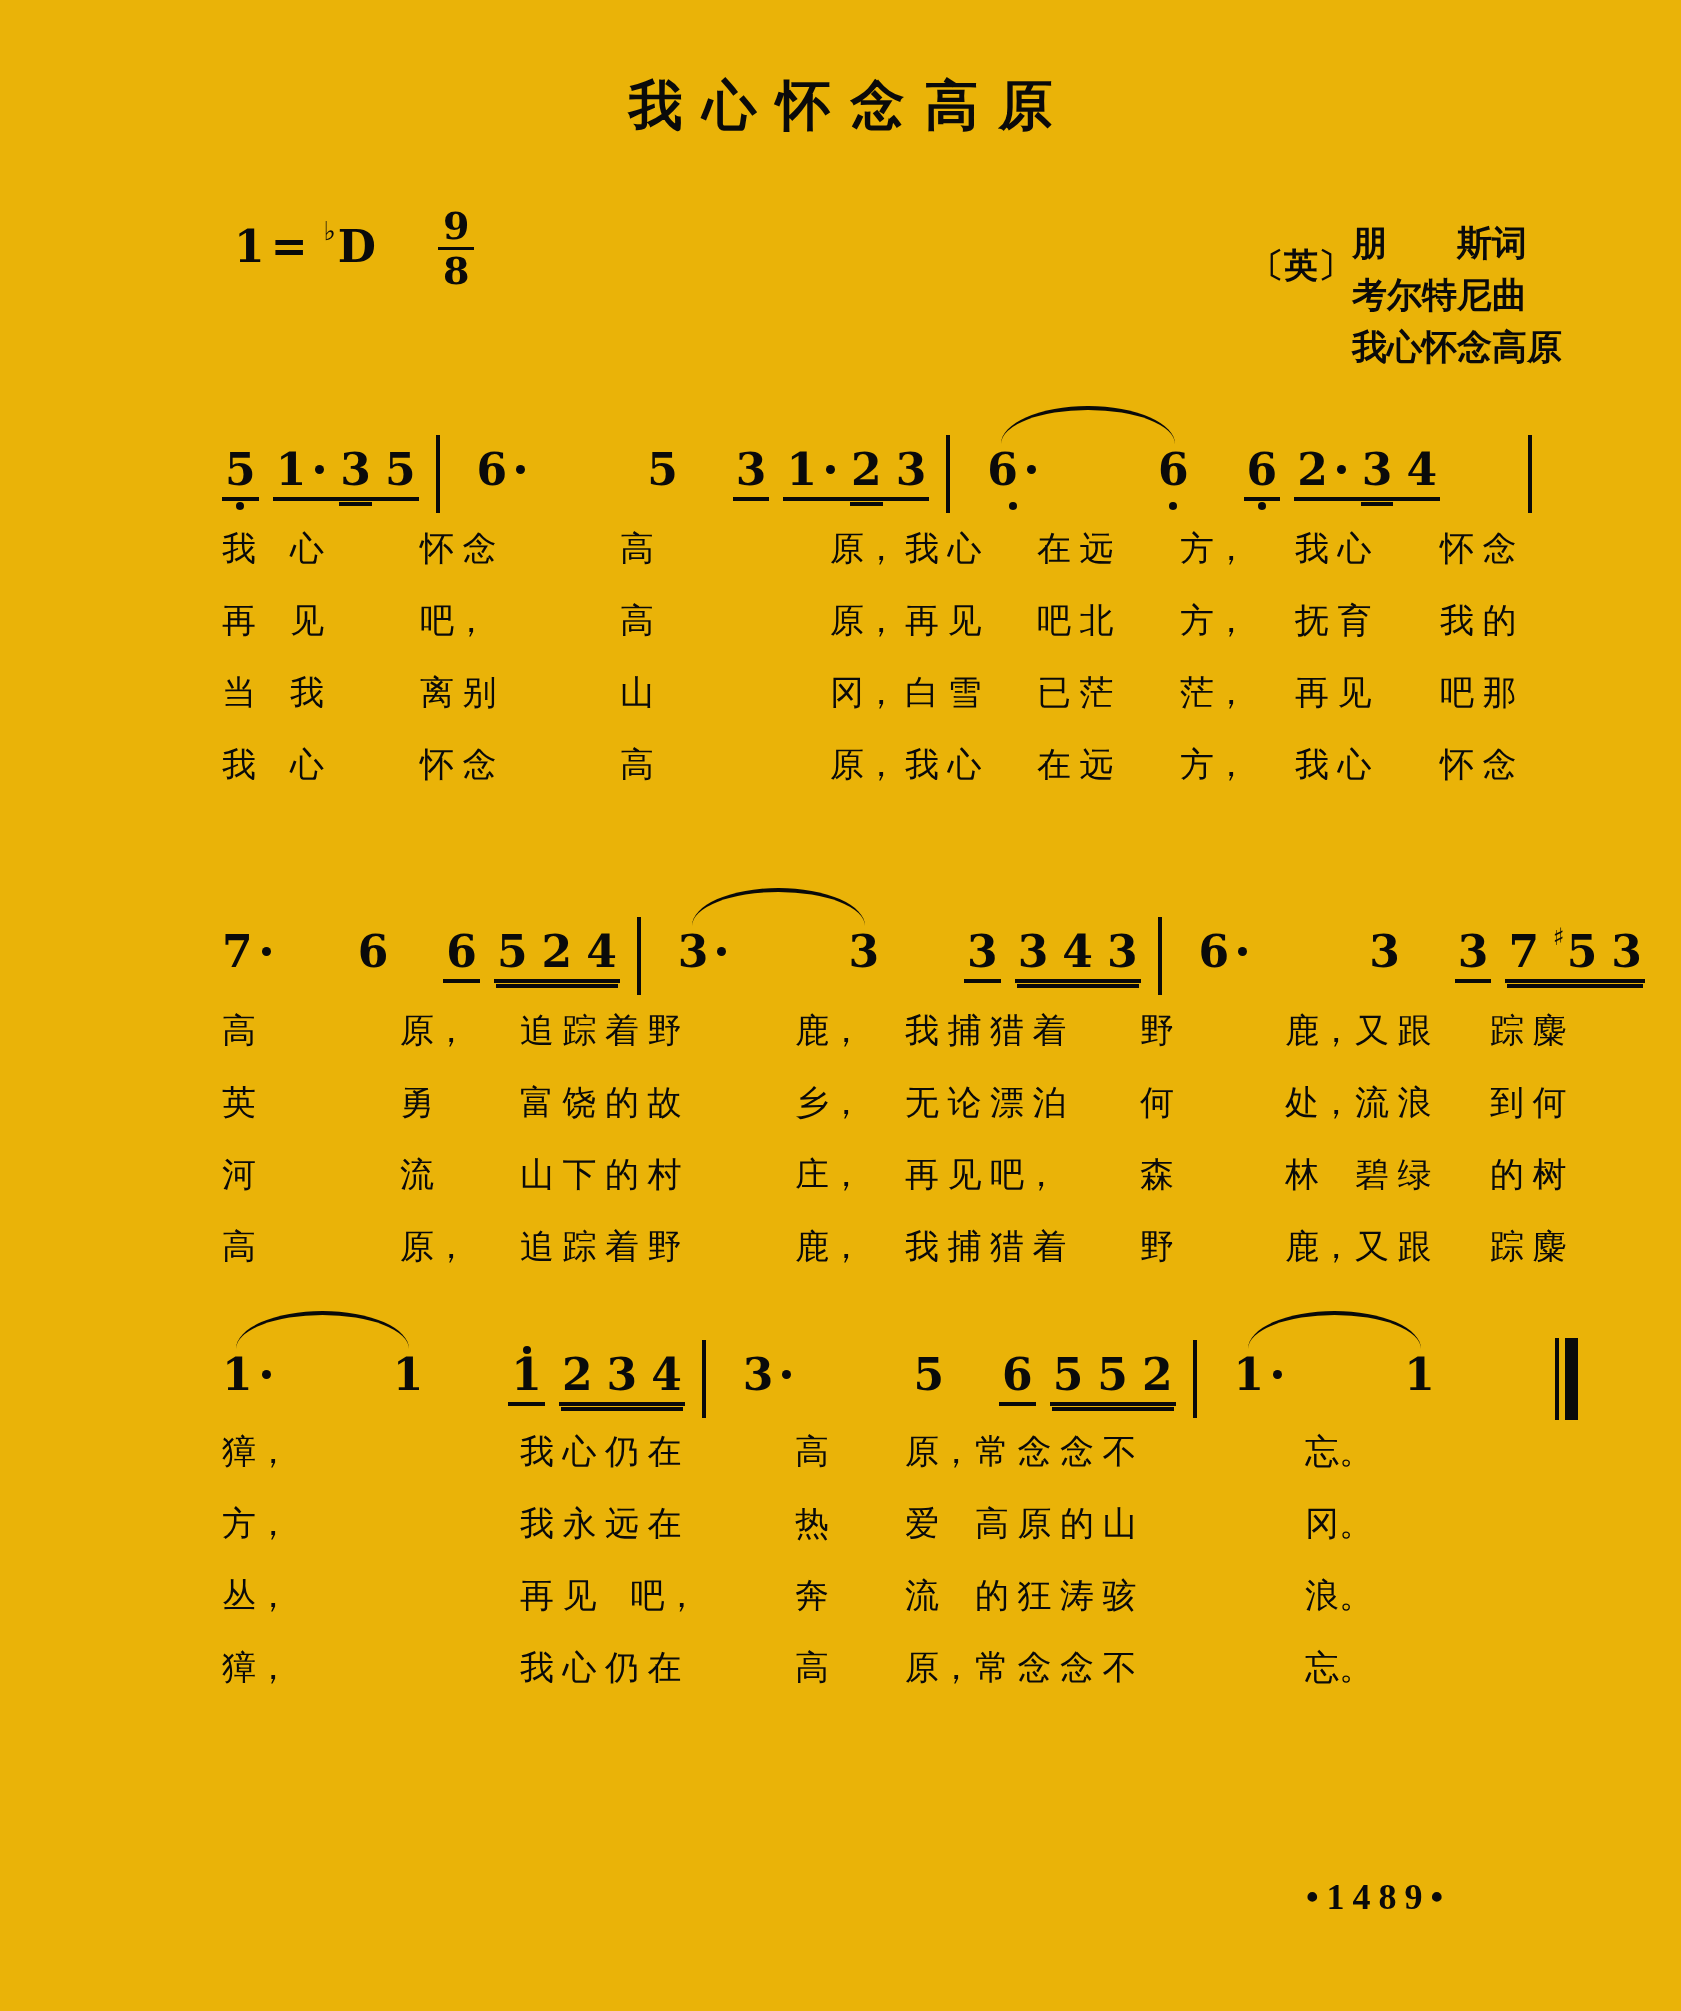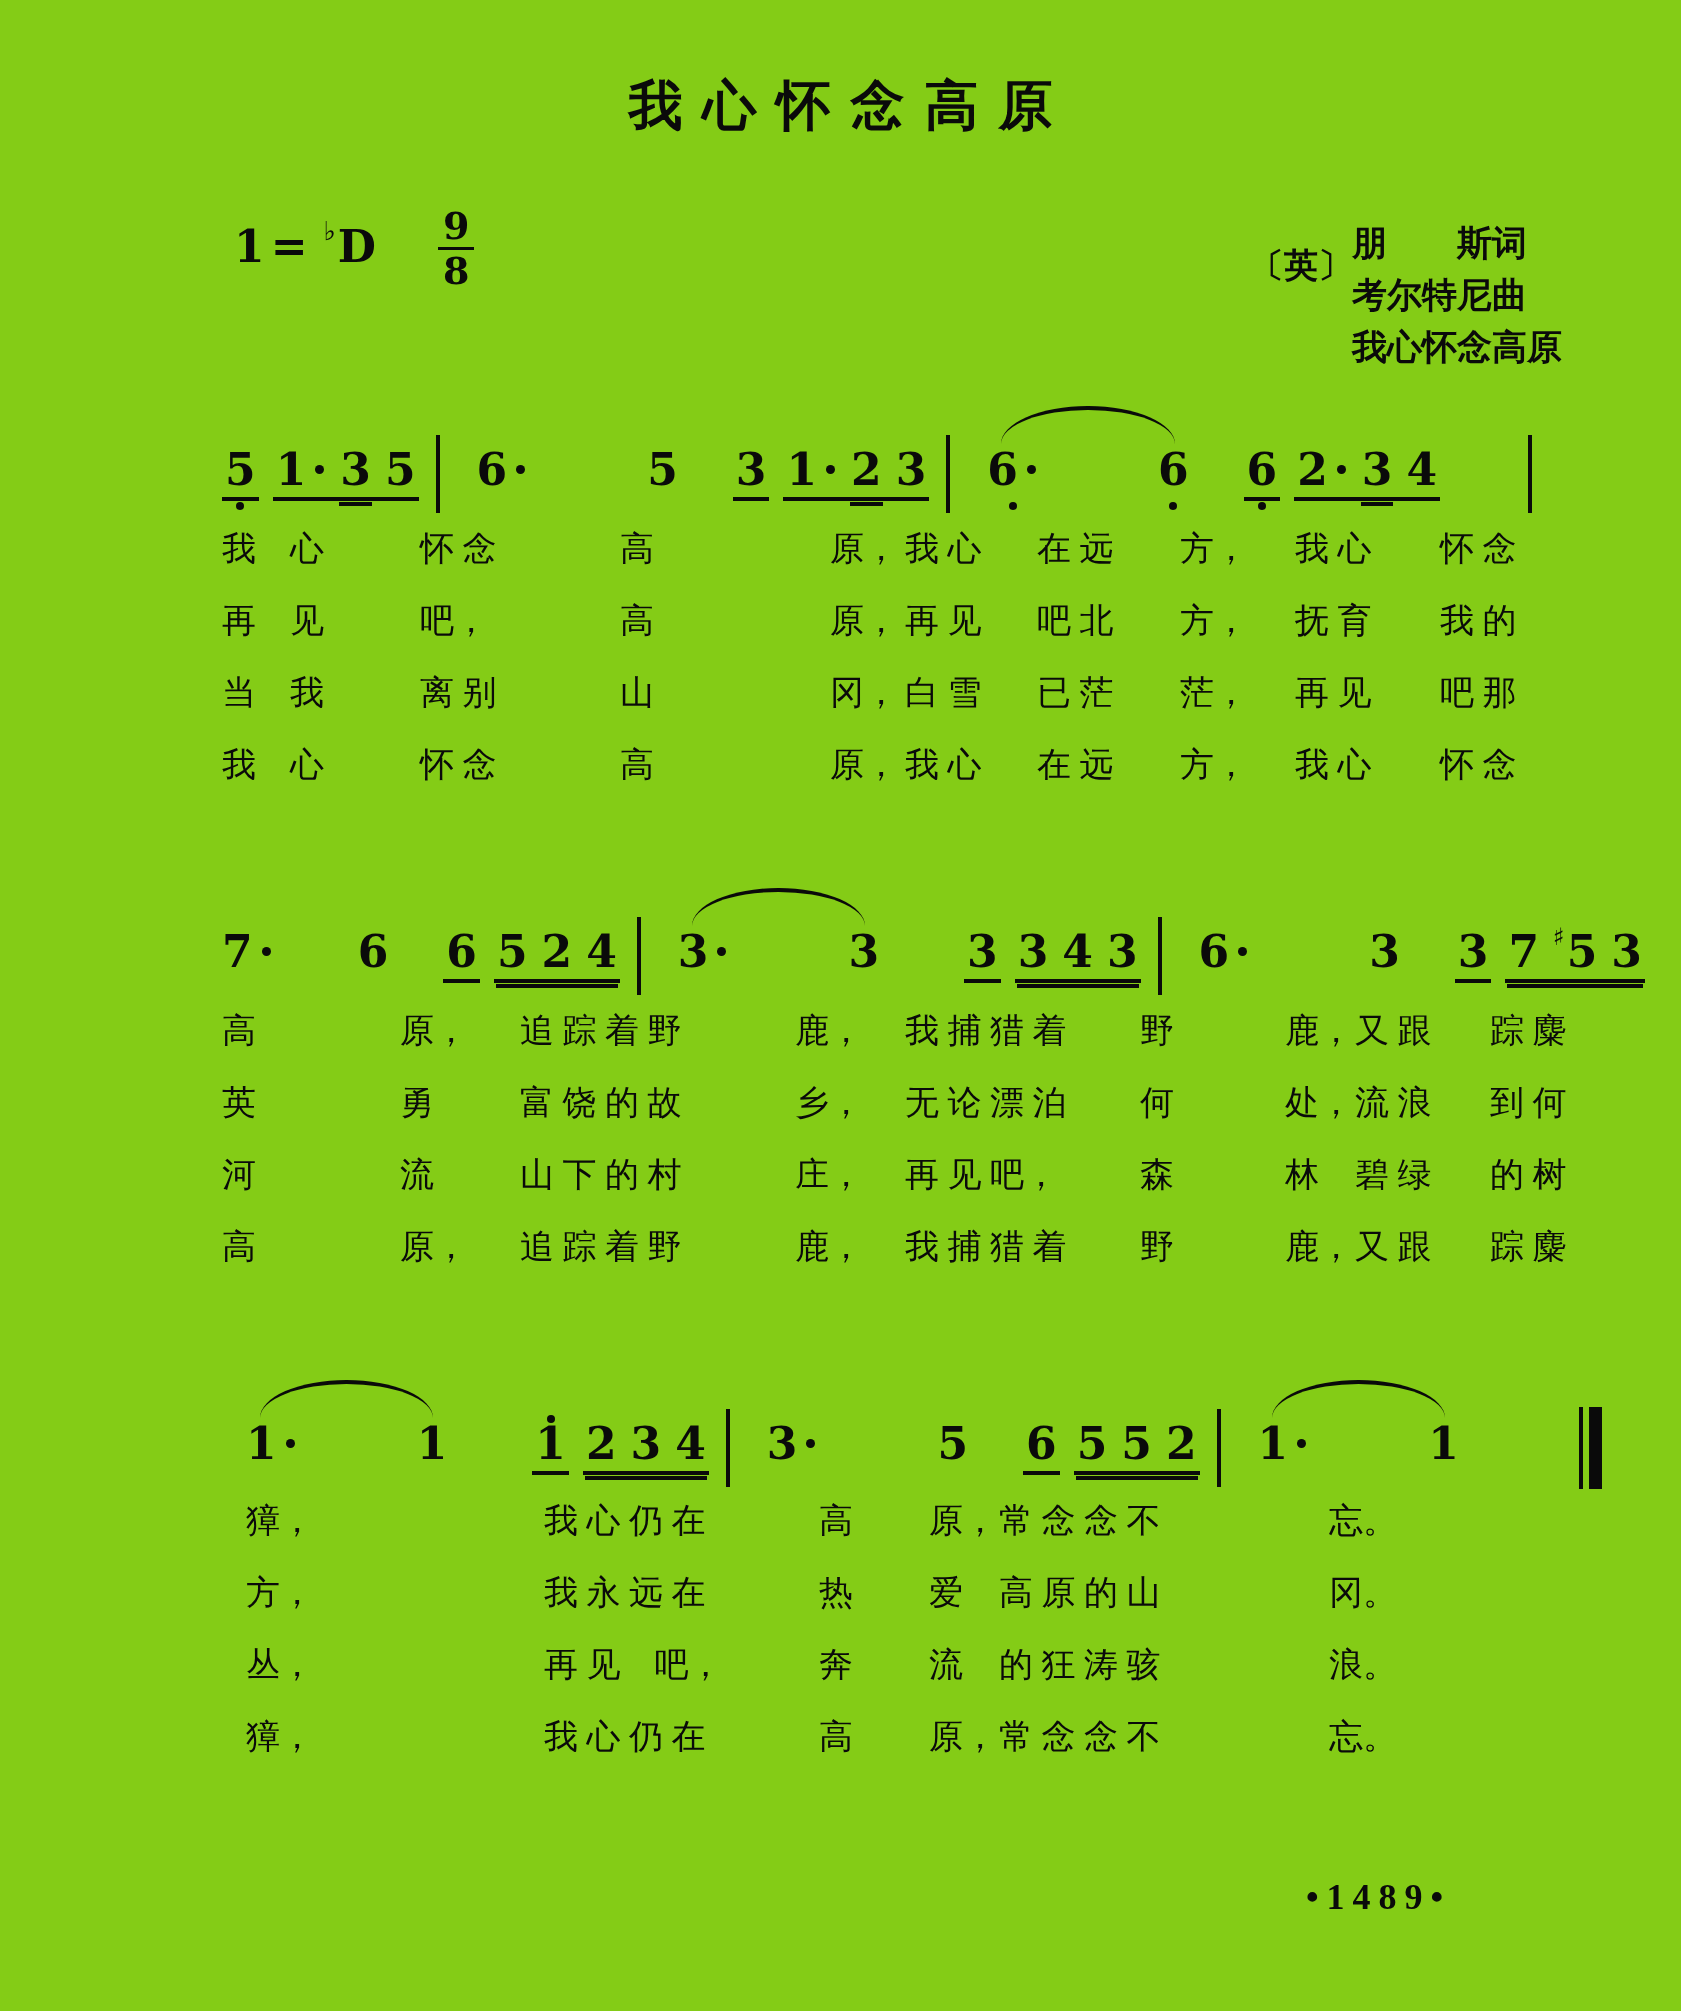--- a/index.html
+++ b/index.html
@@ -1,19 +1,19 @@
 <!DOCTYPE html>
 <html><head>
 <meta charset="utf-8">
 <style>
   html,body{margin:0;padding:0;background:#e8e8e4;}
   #page{
     position:relative;
     width:1681px;height:2011px;
-    background:#84cc16;
+    background:#eab308;
     color:#0a0a0a;
     font-family:"Liberation Serif","DejaVu Serif",serif;
     overflow:hidden;
   }
   
   .title{
     position:absolute;top:70px;left:0;right:0;
     text-align:center;
     font-size:54px;font-weight:bold;
     letter-spacing:20px;text-indent:20px;
@@ -36,21 +36,21 @@
   
   .origin{position:absolute;left:1250px;top:243px;font-size:34px;font-weight:bold;}
   .credit{position:absolute;left:1352px;font-size:35px;font-weight:bold;white-space:pre;}
   .credit.c1{top:220px;}
   .credit.c2{top:272px;}
   .credit.c3{top:324px;}
   
   .system{position:absolute;left:222px;width:1410px;}
   .system.s1{top:435px;}
   .system.s2{top:917px;}
-  .system.s3{top:1407px;margin-left:24px;}
+  .system.s3{top:1338px;}
   .notes{
     position:relative;height:94px;white-space:nowrap;
     font-family:"DejaVu Serif",serif;font-weight:bold;font-size:44px;line-height:1;
   }
   
   .nt{display:inline-block;position:relative;line-height:1;}
   .dg{display:inline-block;}
   .acc{font-size:24px;vertical-align:22px;margin-right:2px;font-family:"DejaVu Sans",sans-serif;}
   .aug{display:inline-block;width:9px;height:9px;background:#0a0a0a;border-radius:50%;
        margin:0 2px 0 9px;vertical-align:11px;}

